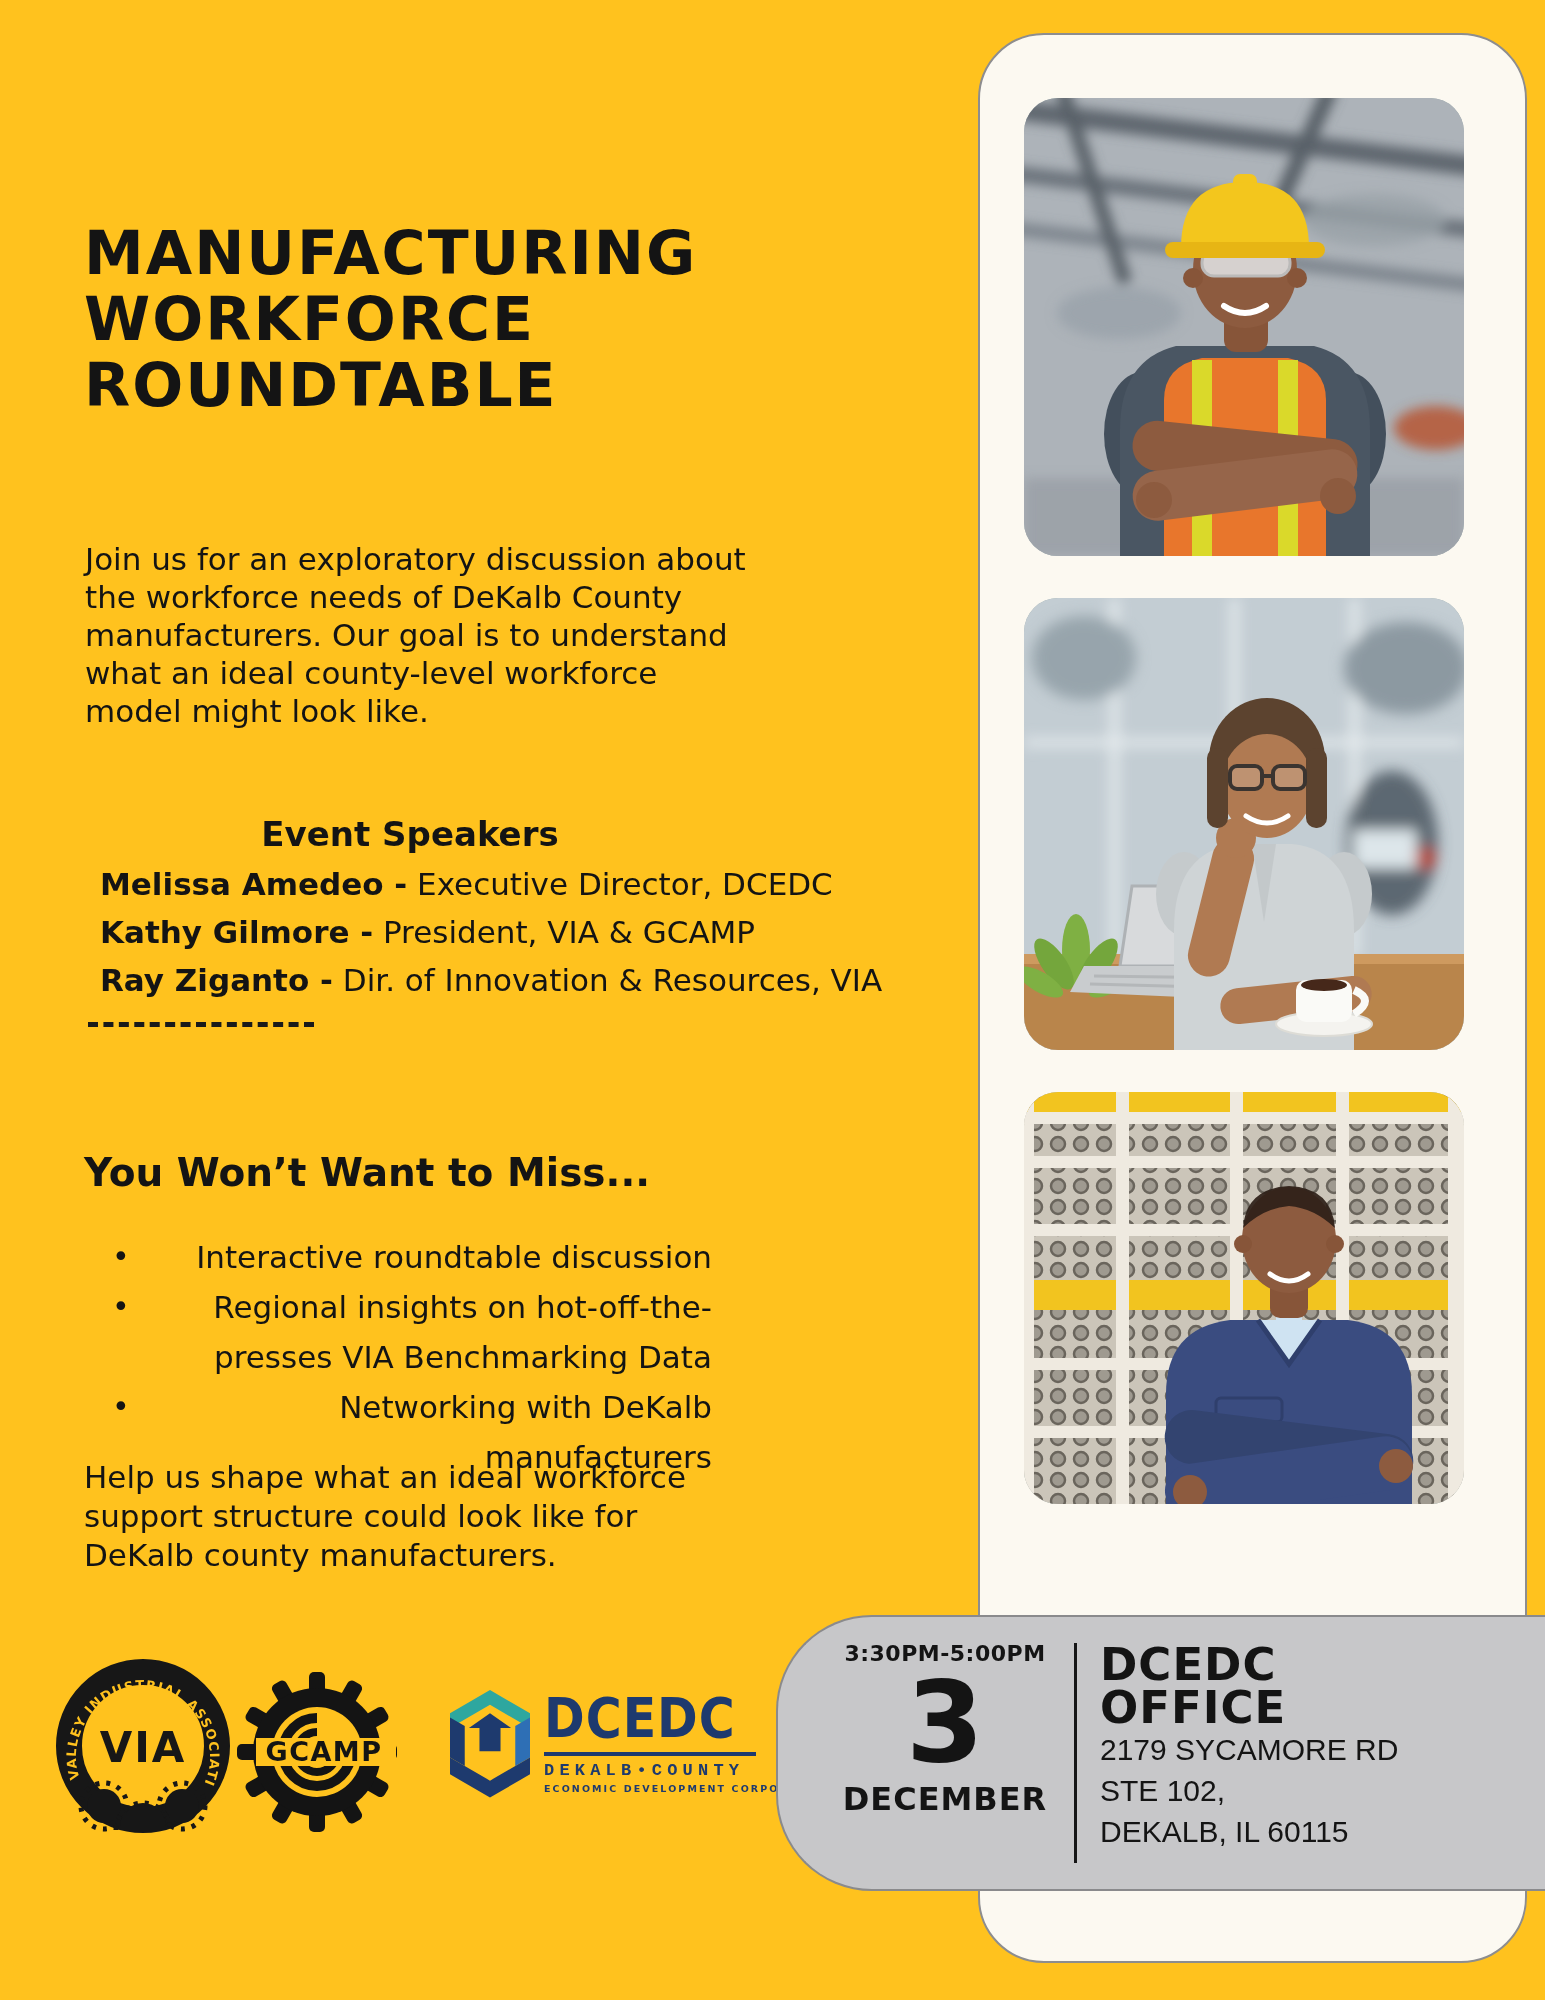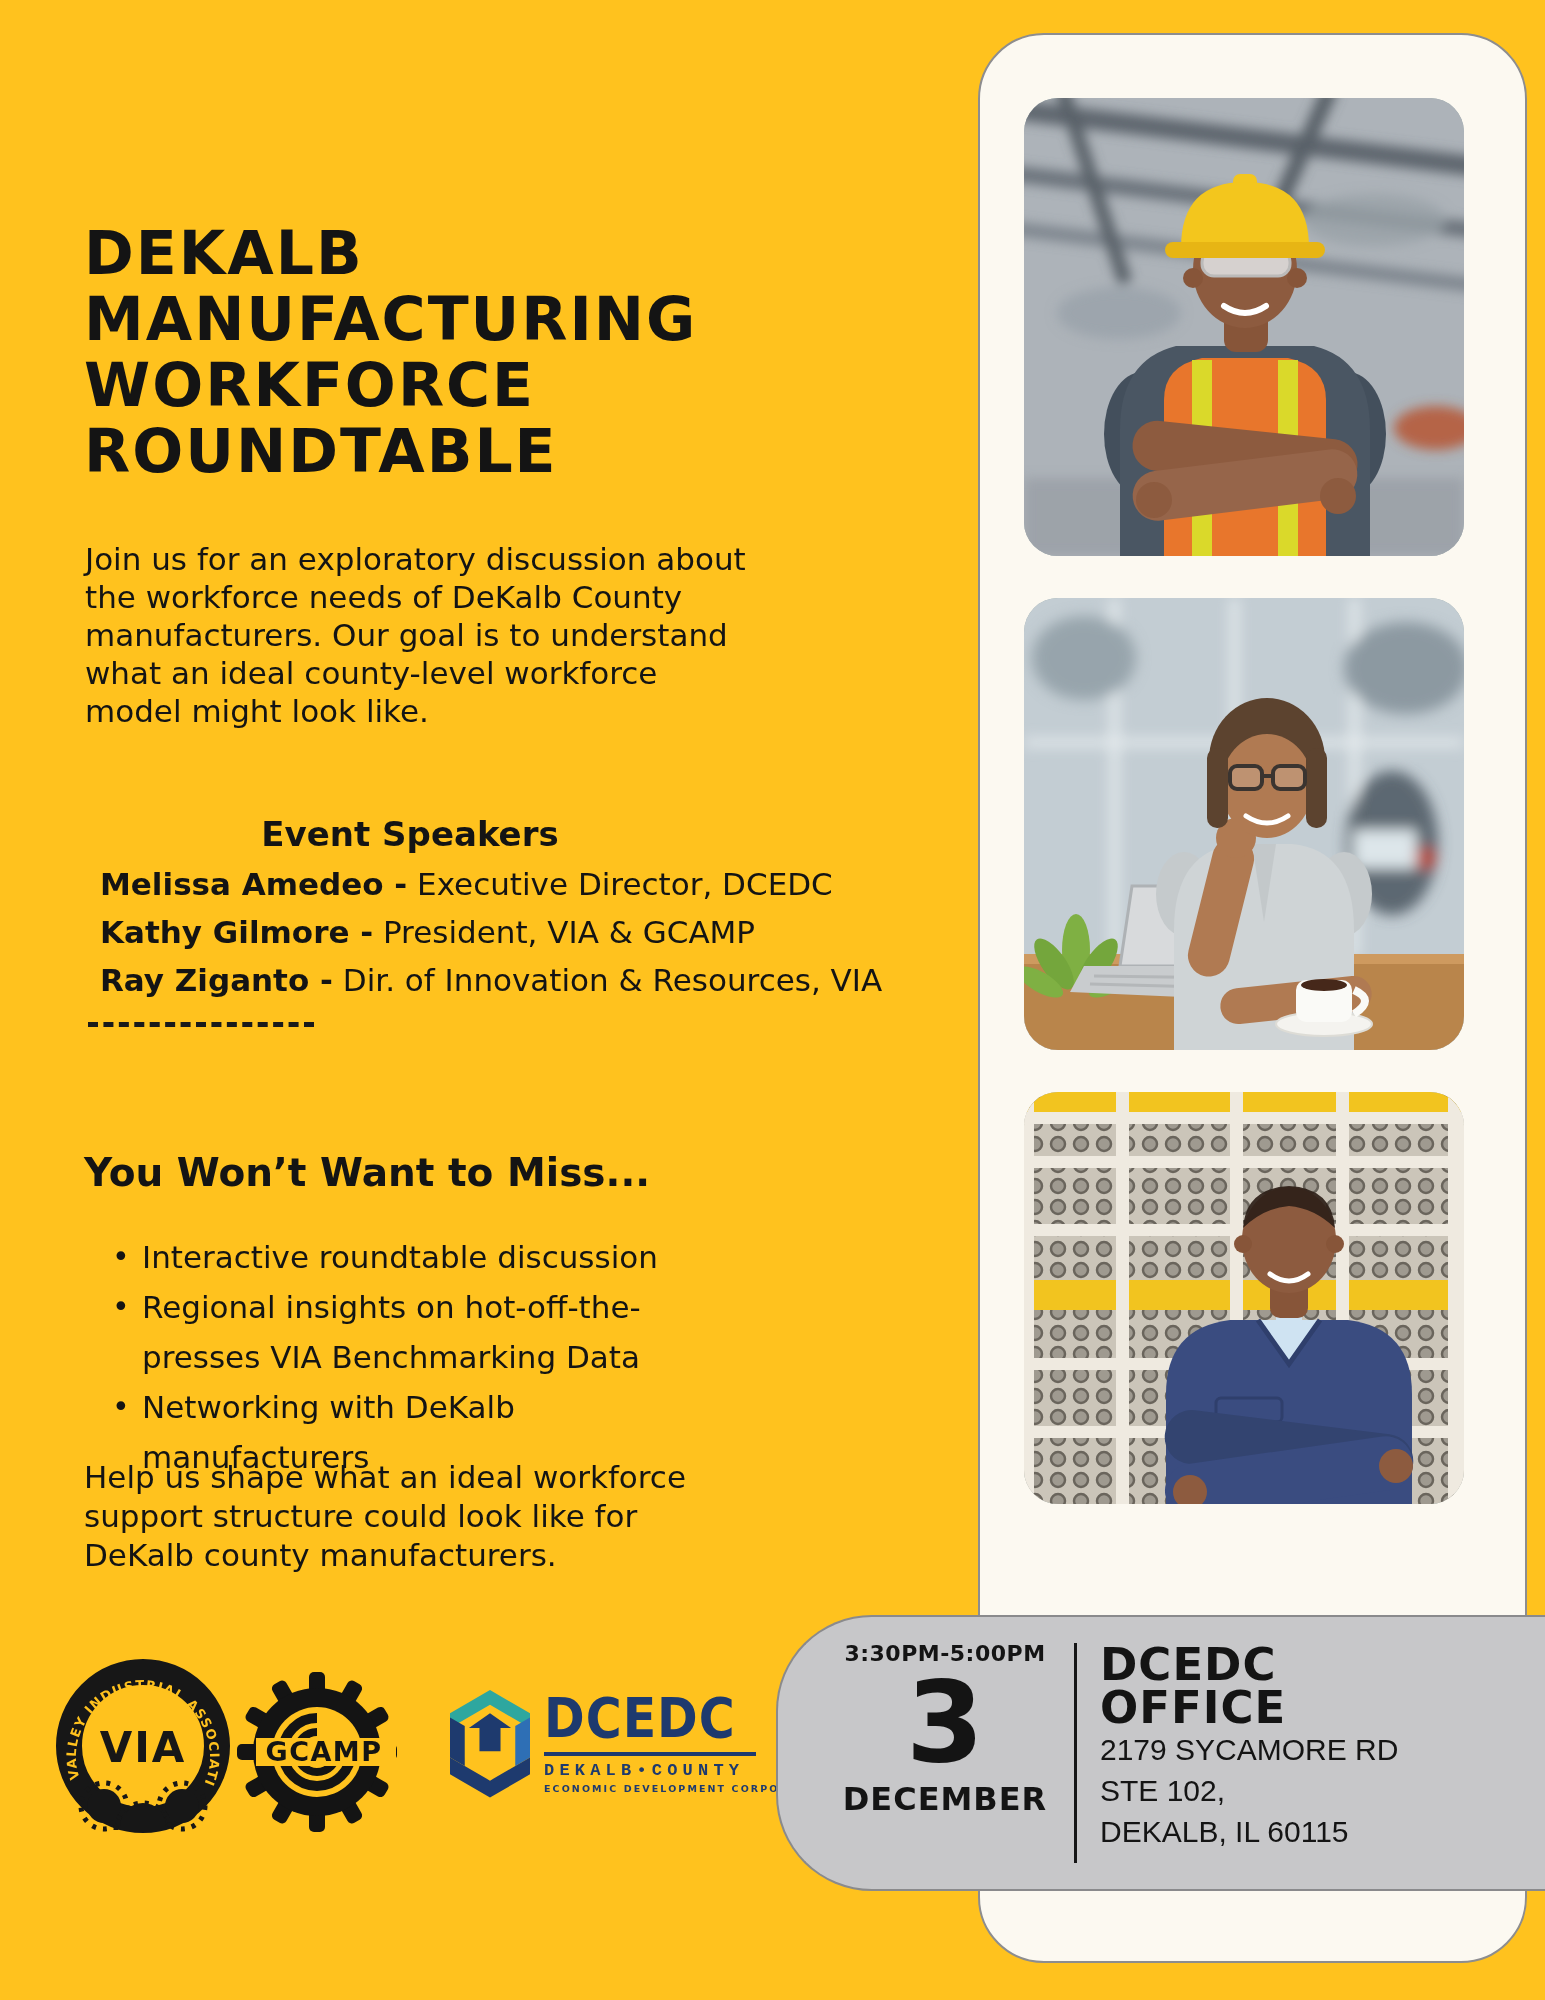--- a/index.html
+++ b/index.html
@@ -12,21 +12,21 @@
   .intro{position:absolute;left:88px;top:106px;font-size:33px;letter-spacing:.5px;}
   .intro sup{font-size:.55em;vertical-align:super;}
   .title{position:absolute;left:84px;top:220px;font-weight:800;font-size:60px;line-height:66px;letter-spacing:2px;}
   .desc{position:absolute;left:85px;top:540px;width:662px;font-size:31px;line-height:38px;}
   .spk-head{position:absolute;left:60px;top:814px;width:700px;text-align:center;font-size:34px;font-weight:700;}
   .speakers{position:absolute;left:88px;top:860px;font-size:31px;line-height:48px;margin-left:12px;}
   .speakers .nm{font-weight:700;}
   .dashes{position:absolute;left:88px;top:990px;width:226px;height:32px;border-bottom:5px dashed #1a1a1a;}
   .miss-head{position:absolute;left:84px;top:1150px;font-size:39px;font-weight:700;}
   .bullets{position:absolute;left:112px;top:1232px;width:600px;margin:0;padding:0;list-style:none;font-size:31px;line-height:50px;}
-  .bullets li{position:relative;padding-left:30px;}
+  .bullets li{position:relative;padding-left:30px;text-align:right;}
   .bullets li::before{content:"•";position:absolute;left:0;top:0;font-size:30px;}
   .closing{position:absolute;left:84px;top:1458px;width:650px;font-size:31px;line-height:39px;}
   
   .photo-panel{
     position:absolute;left:978px;top:33px;width:549px;height:1930px;
     background:#FCF9F1;border:2px solid #8D8D8F;border-radius:66px;box-sizing:border-box;z-index:1;
   }
   .photo{position:absolute;left:44px;width:440px;border-radius:34px;overflow:hidden;background:#9aa;}
   .photo svg{display:block;width:100%;height:100%;}
   .photo.p1{top:63px;height:458px;}
@@ -58,21 +58,20 @@
   .dcedc-line1{font-size:17px;font-weight:700;letter-spacing:5.2px;white-space:nowrap;font-family:Liberation Mono, monospace;}
   .dcedc-line2{font-size:9.5px;font-weight:700;letter-spacing:2.1px;white-space:nowrap;margin-top:3px;}
 </style>
 </head>
 <body>
 
 <div class="canvas">
 
 
   <div class="title">
-    <div>DEKALB</div>
     <div>MANUFACTURING</div>
     <div>WORKFORCE</div>
     <div>ROUNDTABLE</div>
   </div>
 
   <div class="desc">Join us for an exploratory discussion about the workforce needs of DeKalb County manufacturers.  Our goal is to understand what an ideal county-level workforce model might look like.</div>
 
   <div class="spk-head">Event Speakers</div>
   <div class="speakers">
     <div><span class="nm">Melissa Amedeo -</span> <span>Executive Director, DCEDC</span></div>

